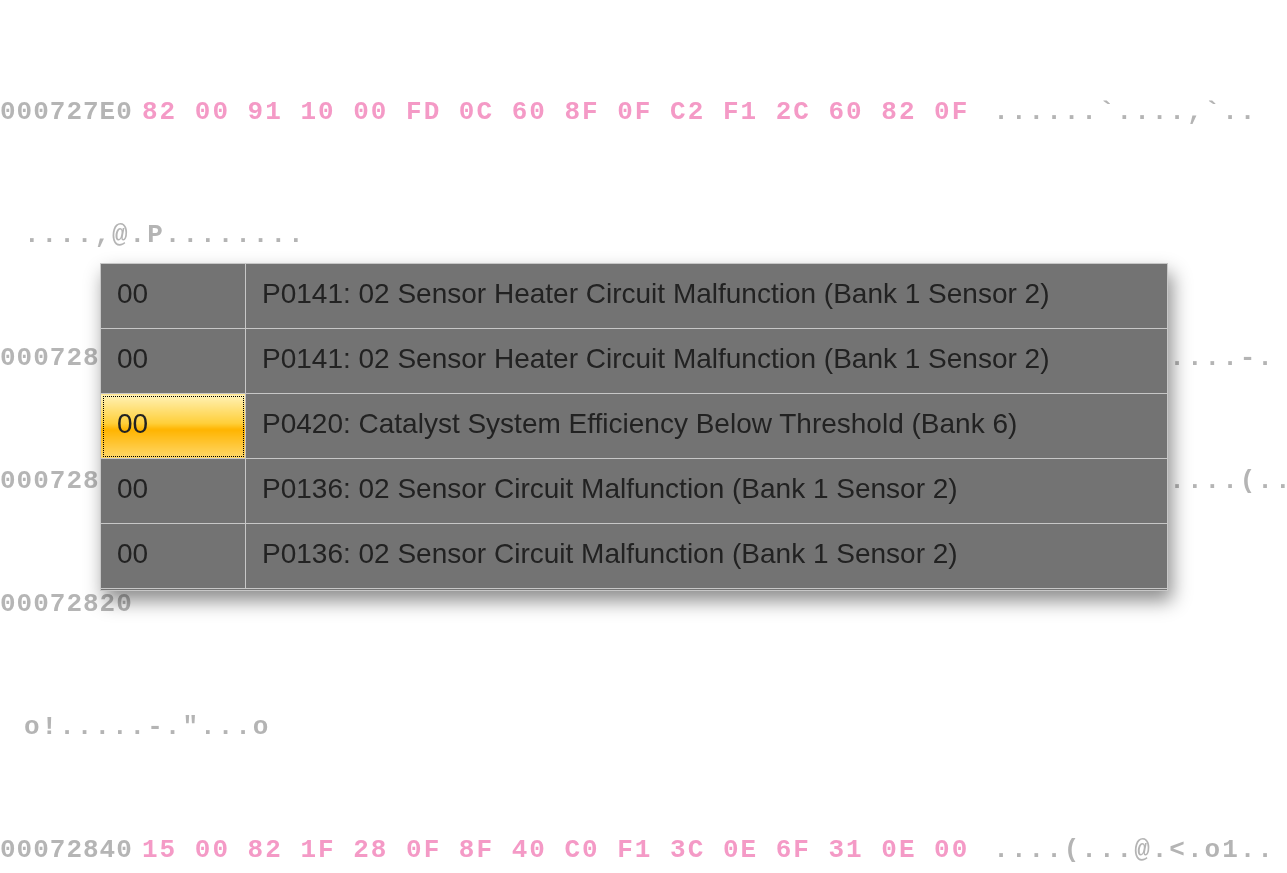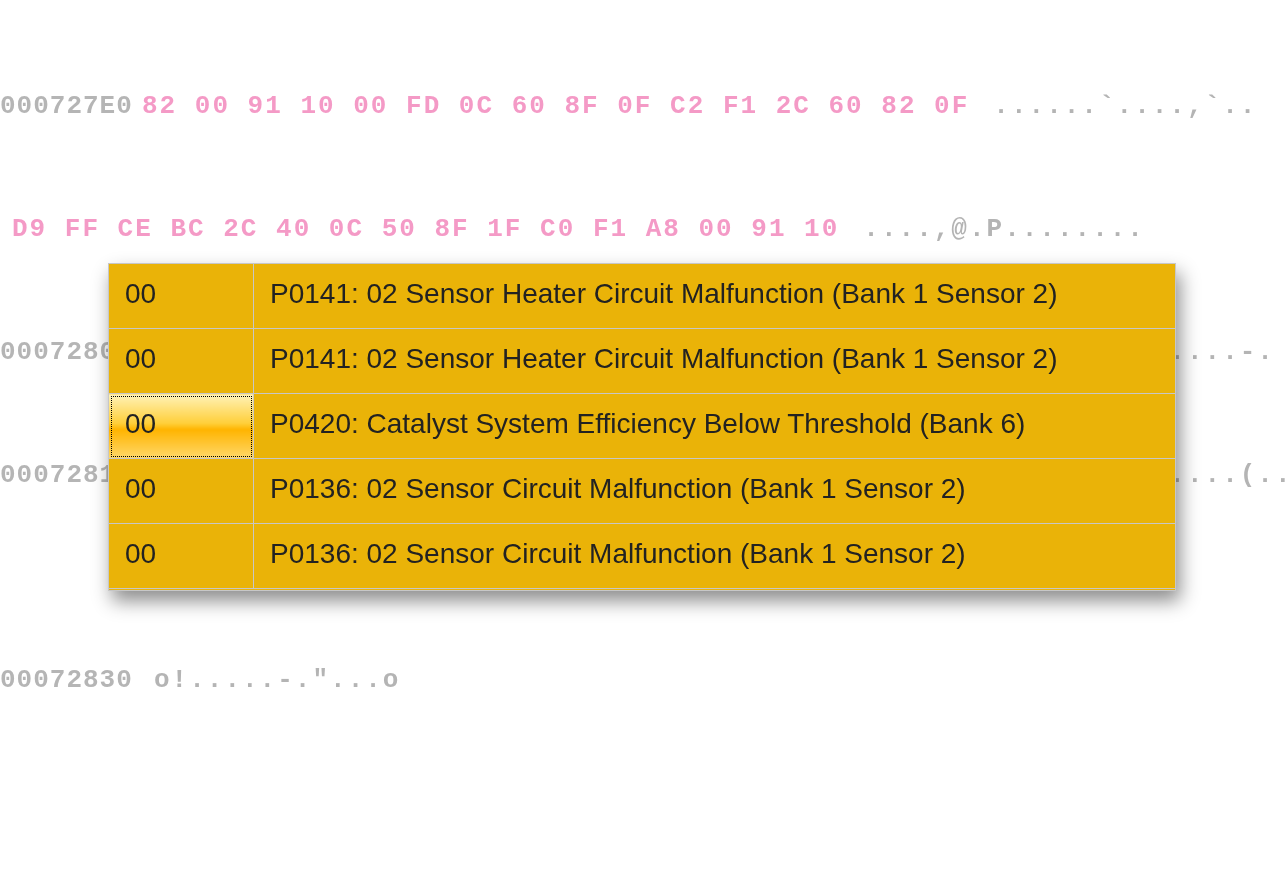--- a/index.html
+++ b/index.html
@@ -9,21 +9,21 @@
   height: 873px;
   overflow: hidden;
   font-family: "Segoe UI", Tahoma, sans-serif;
   background: #fff;
 }
 
 
 .hexdump {
   position: absolute;
   inset: 0;
-  padding: 4px 0 0 0;
+  padding: 10px 0 0 0;
   filter: blur(0.6px);
   opacity: 0.55;
   user-select: none;
   color: #555;
   font-family: "Courier New", monospace;
   font-size: 26px;
   line-height: 41px;
   white-space: pre;
   font-weight: bold;
 }
@@ -44,24 +44,24 @@
 }
 .hexdump .ascii {
   padding-left: 24px;
   color: #777;
   letter-spacing: 2px;
 }
 
 
 .dtc-table {
   position: absolute;
-  left: 108px;
+  left: 100px;
   top: 263px;
   width: 1068px;
-  background: #eab308;
+  background: #737373;
   border: 1px solid #b8b8b8;
   box-shadow: 4px 10px 18px rgba(0,0,0,0.45);
   border-collapse: collapse;
   font-size: 28px;
   color: #222;
 }
 
 .dtc-table td {
   border: 1px solid #c7c7c7;
   padding: 14px 16px 18px 16px;
@@ -82,25 +82,26 @@
   height: 1px;
   padding: 0;
   border-top: 1px solid #c7c7c7;
 }
 </style>
 </head>
 <body>
 
 <div class="hexdump">
   <div class="row"><span class="addr">000727E0</span><span class="bytes">82 00 91 10 00 FD 0C 60 8F 0F C2 F1 2C 60 82 0F</span><span class="ascii">......`....,`..</span></div>
-  <div class="row"><span class="bytes">D9 FF CE BC 2C 40 0C 50 8F 1F C0 F1 A8 00 91 10</span><span class="ascii">....,@.P........</span></div>
+  <div class="row"><span class="ascii">....,@.P........</span></div>
   <div class="row"><span class="addr">00072800</span><span class="bytes">00 FD D5 D2 18 50 2C 50 D9 FF D0 BC D5 D0 2D 91</span><span class="ascii">.....P,P......-.</span></div>
   <div class="row"><span class="addr">00072810</span><span class="bytes">D5 D0 2F 91 A8 00 91 10 00 FD D9 FF C8 BC 28 00</span><span class="ascii">../...........(..</span></div>
-  <div class="row"></div>
-  <div class="row"><span class="addr">00072830</span><span class="ascii">o!.....-."...o </span></div>
+  <div class="row"><span class="addr">00072820</span></div>
+  <div class="row"><span class="ascii">o!.....-."...o </span></div>
+  <div class="row"><span class="addr">00072840</span><span class="bytes">15 00 82 1F 28 0F 8F 40 C0 F1 3C 0E 6F 31 0E 00</span><span class="ascii">....(...@.&lt;.o1..</span></div>
   
   
   
   
   
   
   
   
   
   

